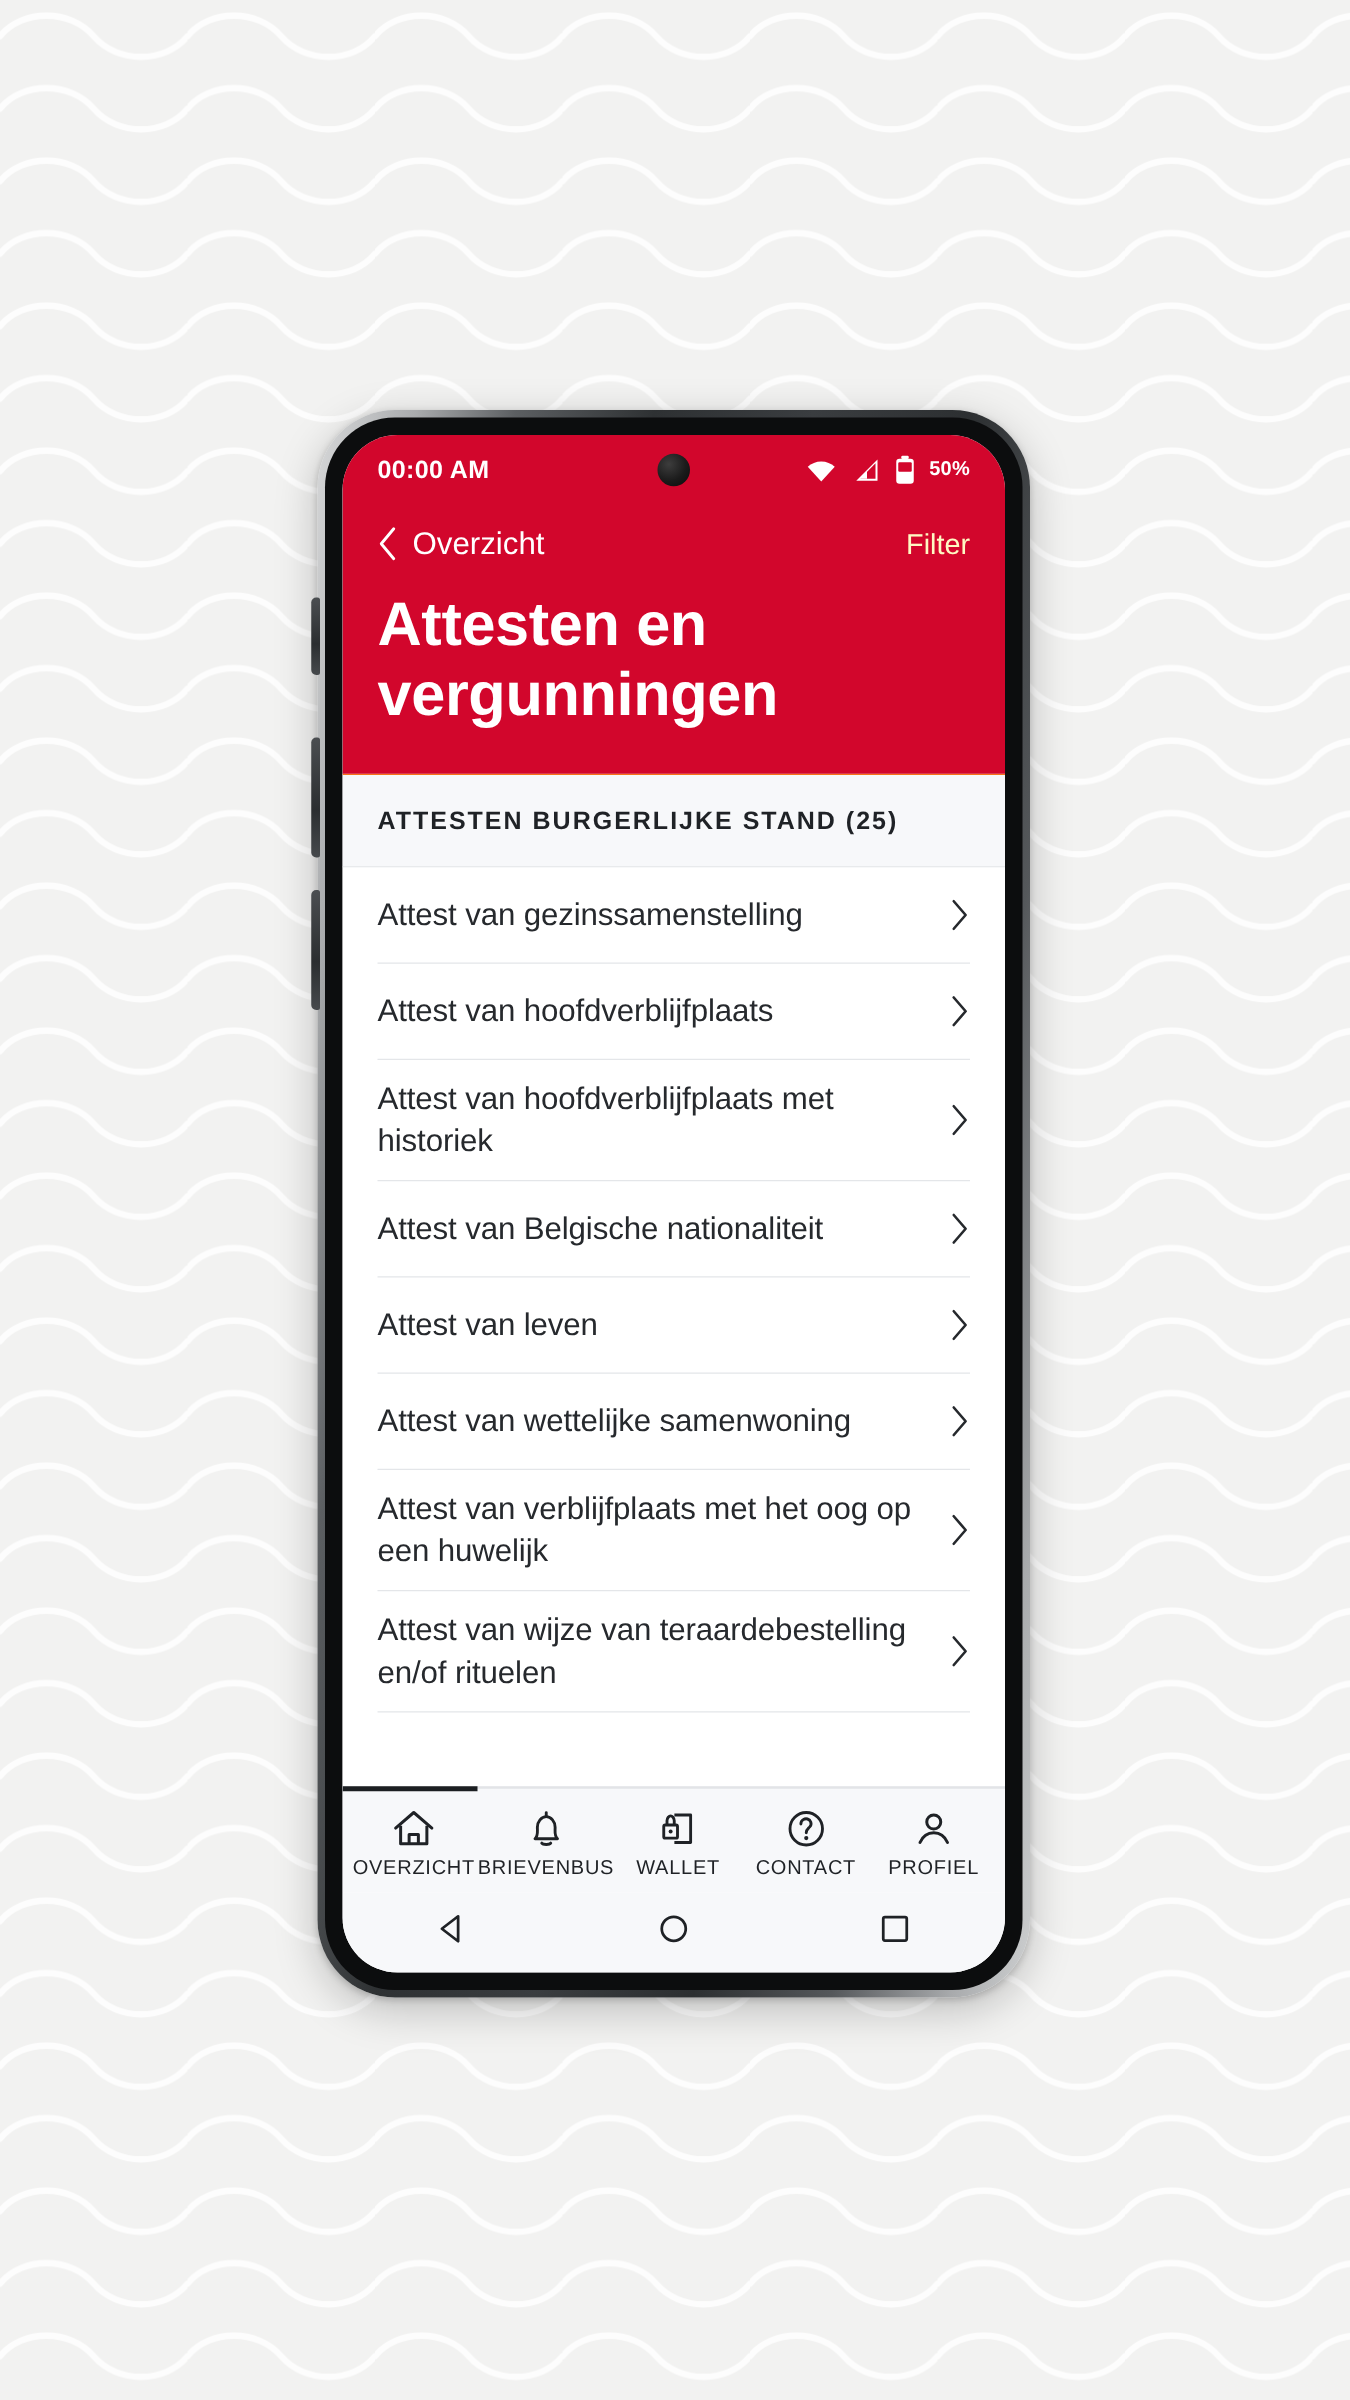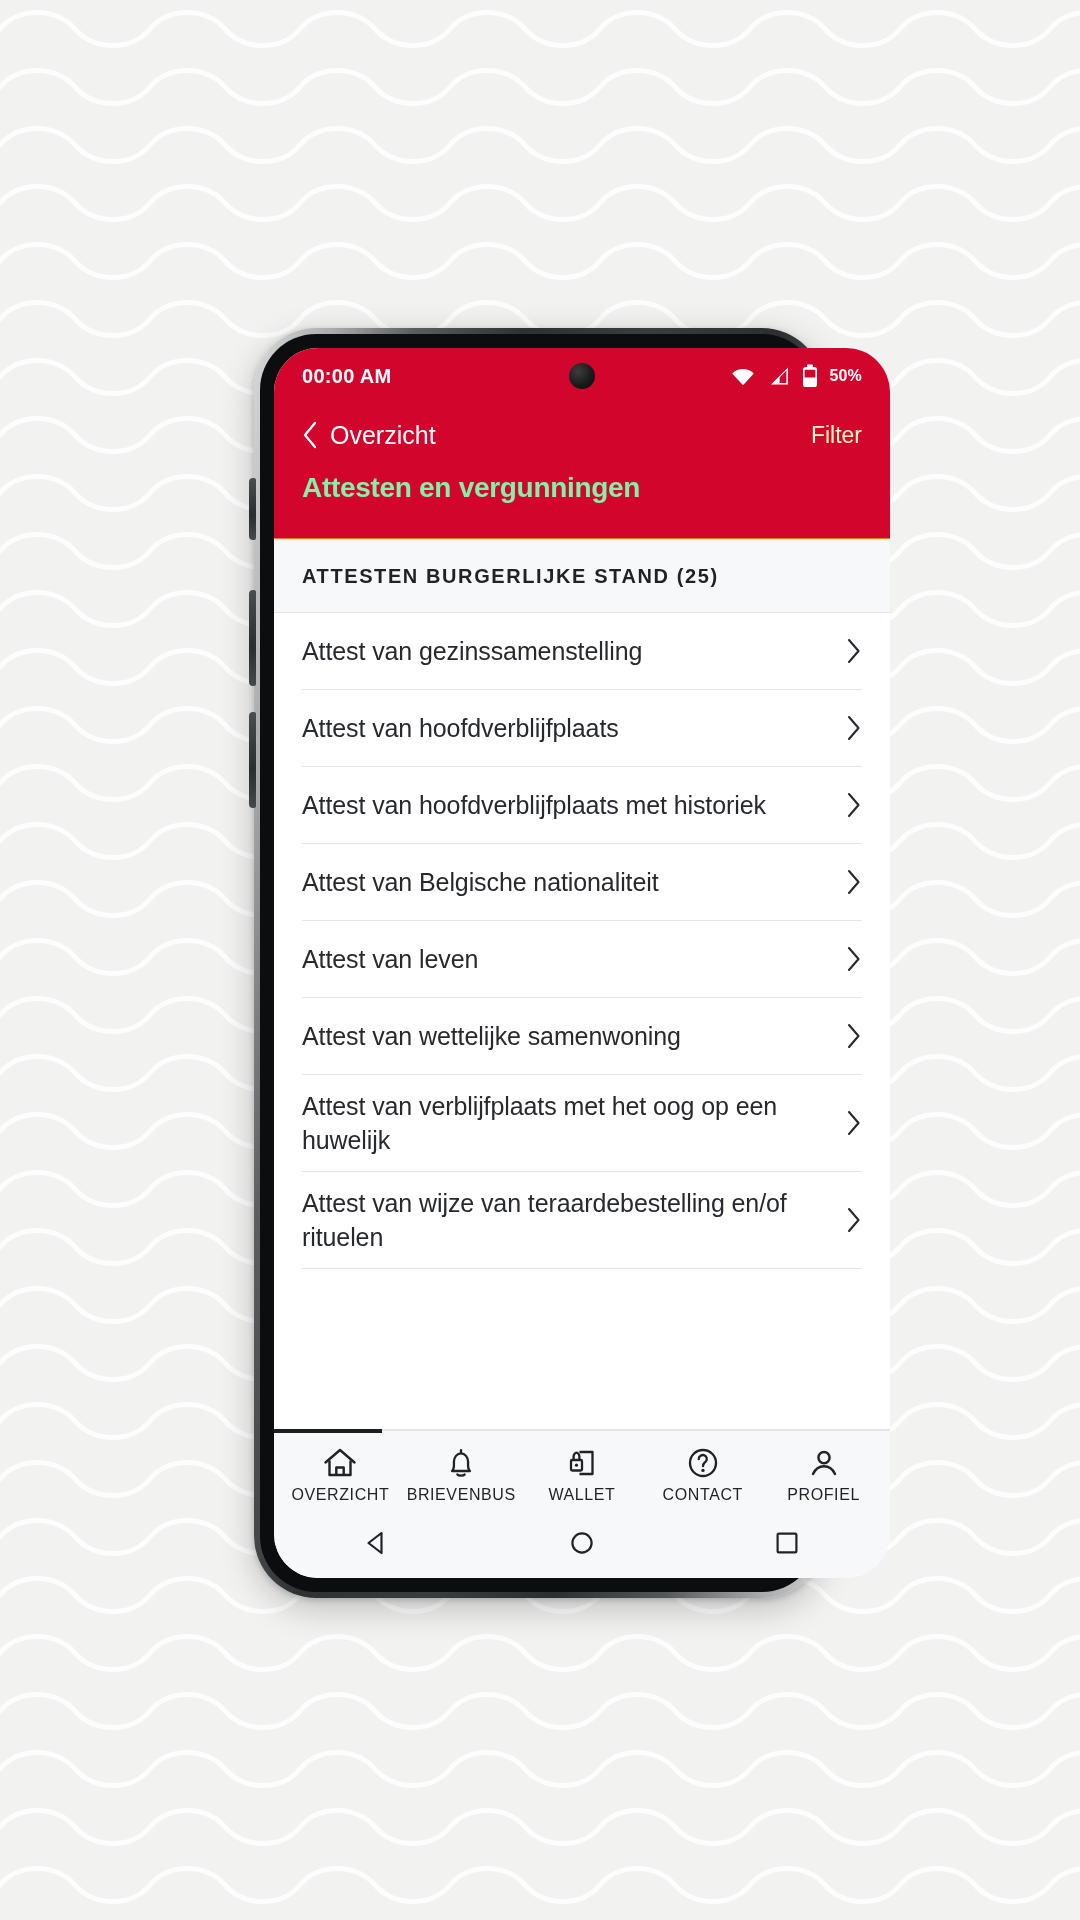--- a/index.html
+++ b/index.html
@@ -64,21 +64,21 @@
   }
   #btn-mute   { top: 150px; height: 62px; }
   #btn-voldn  { top: 262px; height: 96px; }
   #btn-volup  { top: 384px; height: 96px; }
 
   
   #screen {
     position: absolute;
     left: 20px;
     top: 20px;
-    width: 616px;
+    width: 530px;
     height: 1230px;
     border-radius: 44px;
     overflow: hidden;
     background: #ffffff;
     display: flex;
     flex-direction: column;
   }
 
   
   #status-bar {
@@ -139,23 +139,23 @@
     color: #ffffff;
     cursor: pointer;
   }
   #filter-button {
     margin-left: auto;
     font-size: 23px;
     color: #fef9c3;
     cursor: pointer;
   }
   #page-title {
-    font-size: 28px;
+    font-size: 49px;
     font-weight: bold;
-    color: #86efac;
+    color: #ffffff;
     line-height: 1.15;
     padding: 6px 0 34px 0;
     letter-spacing: -0.3px;
   }
 
   
   #search-zone {
     position: relative;
     flex: 0 0 auto;
     height: 88px;

